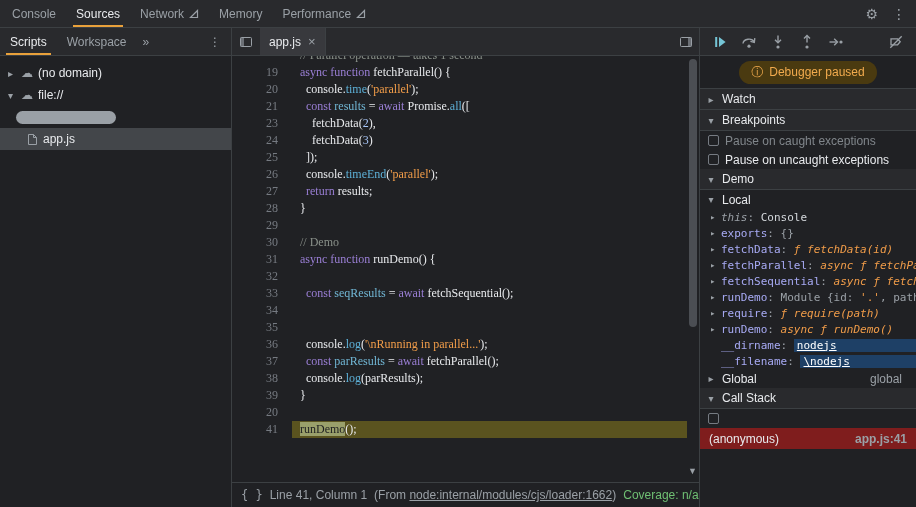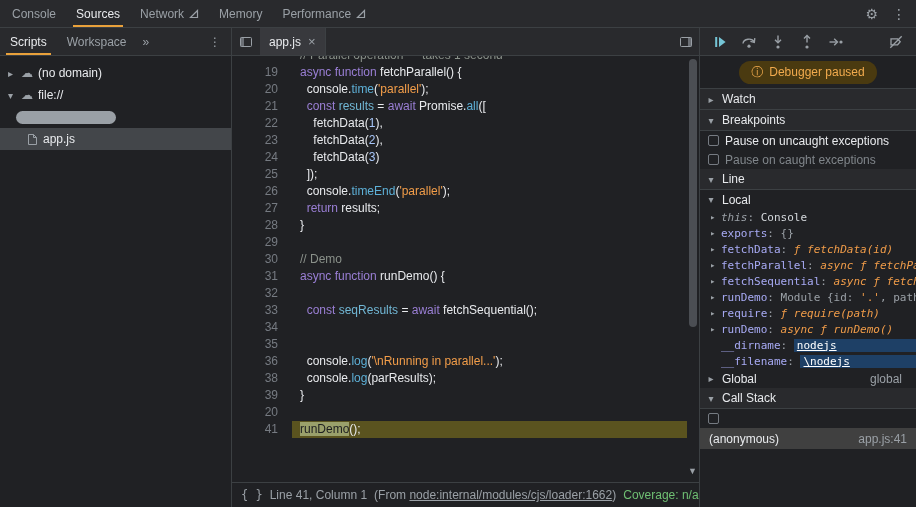--- a/index.html
+++ b/index.html
@@ -52,21 +52,21 @@
   .tabstrip { height:28px; flex:0 0 28px; background:var(--bg-toolbar);
             border-bottom:1px solid var(--border); display:flex; align-items:stretch; }
   .strip-btn { display:flex; align-items:center; padding:0 7px; color:var(--icon); }
   .etab { display:flex; align-items:center; gap:7px; padding:0 9px;
           background:var(--bg-tab-active); color:var(--text);
           border-right:1px solid var(--border); }
   .etab-close { color:var(--icon); font-size:13px; }
   .strip-right { margin-left:auto; display:flex; align-items:center; padding-right:6px; color:var(--icon); }
 
   .code-area { flex:1; position:relative; overflow:hidden;
-          font-family:Liberation Sans, sans-serif;
+          font-family:Liberation Serif, serif;
           font-size:12px; line-height:17px; }
   .code-lines { padding-right:12px; }
   .line { display:flex; white-space:pre; }
   .line.clip { margin-top:-9px; }
   .ln { flex:0 0 60px; width:60px; text-align:right; padding-right:14px; color:var(--line-number); }
   .lc { flex:1; padding-left:8px; color:var(--text); min-height:17px; }
   .line.exec .lc { background:var(--exec-bg); }
   .tk-kw  { color:var(--kw); }
   .tk-str { color:var(--str); }
   .tk-prop{ color:var(--prop); }
@@ -117,22 +117,22 @@
   .s-name { color:var(--scope-name); }
   .s-name.dim-i { color:var(--text-dim); font-style:italic; }
   .s-colon { color:var(--text-dim); }
   .sv-val { color:#d5d9dd; }
   .sv-dim { color:var(--text-dim); }
   .sv-fn  { color:var(--fn-val); font-style:italic; }
   .sv-str { color:var(--str); }
   .s-box  { flex:1; background:var(--sel-box); color:#ffffff; padding:0 3px; overflow:hidden;text-decoration:underline; }
   .global-val { margin-left:auto; padding-right:8px; color:var(--text-dim); }
   .frame-row { height:21px; display:flex; align-items:center; padding:0 9px;
-          background:#404040; }
-  .frame-loc { margin-left:auto; color:var(--text-dim); }
+          background:#7f1d1d; }
+  .frame-loc { margin-left:auto; color:var(--text-dim);font-weight:bold; }
   svg { display:block; }
 </style>
 </head>
 <body>
 
 <div class="app">
 
   <div class="topbar">
     <div class="topbar-tabs">
         <div class="top-tab">
@@ -225,35 +225,35 @@
           </svg>
         </div>
       </div>
 
       <div class="code-area">
         <div class="code-lines">
             <div class="line clip"><span class="ln"></span><span class="lc"><span class="tk-cmt">// Parallel operation — takes 1 second</span></span></div>
             <div class="line"><span class="ln">19</span><span class="lc"><span class="tk-kw">async </span><span class="tk-kw">function</span><span> fetchParallel() {</span></span></div>
             <div class="line"><span class="ln">20</span><span class="lc"><span>  console.</span><span class="tk-prop">time</span><span>(</span><span class="tk-str">'parallel'</span><span>);</span></span></div>
             <div class="line"><span class="ln">21</span><span class="lc"><span>  </span><span class="tk-kw">const </span><span class="tk-def">results</span><span> = </span><span class="tk-kw">await</span><span> Promise.</span><span class="tk-prop">all</span><span>([</span></span></div>
-            <div class="line"><span class="ln">22</span><span class="lc"><span>    fetchData(</span><span class="tk-num">1</span><span>),</span></span></div>
             <div class="line"><span class="ln">23</span><span class="lc"><span>    fetchData(</span><span class="tk-num">2</span><span>),</span></span></div>
             <div class="line"><span class="ln">24</span><span class="lc"><span>    fetchData(</span><span class="tk-num">3</span><span>)</span></span></div>
             <div class="line"><span class="ln">25</span><span class="lc"><span>  ]);</span></span></div>
             <div class="line"><span class="ln">26</span><span class="lc"><span>  console.</span><span class="tk-prop">timeEnd</span><span>(</span><span class="tk-str">'parallel'</span><span>);</span></span></div>
             <div class="line"><span class="ln">27</span><span class="lc"><span>  </span><span class="tk-kw">return</span><span> results;</span></span></div>
             <div class="line"><span class="ln">28</span><span class="lc"><span>}</span></span></div>
             <div class="line"><span class="ln">29</span><span class="lc"></span></div>
             <div class="line"><span class="ln">30</span><span class="lc"><span class="tk-cmt">// Demo</span></span></div>
             <div class="line"><span class="ln">31</span><span class="lc"><span class="tk-kw">async </span><span class="tk-kw">function</span><span> runDemo() {</span></span></div>
             <div class="line"><span class="ln">32</span></div>
             <div class="line"><span class="ln">33</span><span class="lc"><span>  </span><span class="tk-kw">const </span><span class="tk-def">seqResults</span><span> = </span><span class="tk-kw">await</span><span> fetchSequential();</span></span></div>
             <div class="line"><span class="ln">34</span></div>
             <div class="line"><span class="ln">35</span><span class="lc"></span></div>
             <div class="line"><span class="ln">36</span><span class="lc"><span>  console.</span><span class="tk-prop">log</span><span>(</span><span class="tk-str">'\nRunning in parallel...'</span><span>);</span></span></div>
+            <div class="line"><span class="ln">37</span><span class="lc"><span>  </span><span class="tk-kw">const </span><span class="tk-def">parResults</span><span> = </span><span class="tk-kw">await</span><span> fetchParallel();</span></span></div>
             <div class="line"><span class="ln">38</span><span class="lc"><span>  console.</span><span class="tk-prop">log</span><span>(parResults);</span></span></div>
             <div class="line"><span class="ln">39</span><span class="lc"><span>}</span></span></div>
             <div class="line"><span class="ln">20</span><span class="lc"></span></div>
             <div class="line exec"><span class="ln">41</span><span class="lc"><span class="tk-exec-token">runDemo</span><span>();</span></span></div>
           </div>
         <div class="vscroll">
           <div class="thumb"></div>
           <div class="down">▼</div>
         </div>
       </div>
@@ -321,32 +321,32 @@
 
       <div class="sect-h">
         <span class="sect-tri">▸</span>
         <span>Watch</span>
       </div>
 
       <div class="sect-h">
         <span class="sect-tri">▾</span>
         <span>Breakpoints</span>
       </div>
+      <div class="pane-row dim">
+        <span class="cb"></span>
+        <span>Pause on caught exceptions</span>
+      </div>
       <div class="pane-row">
         <span class="cb"></span>
         <span>Pause on uncaught exceptions</span>
       </div>
-      <div class="pane-row dim">
-        <span class="cb"></span>
-        <span>Pause on caught exceptions</span>
-      </div>
 
       <div class="sect-h">
         <span class="sect-tri">▾</span>
-        <span>Line</span>
+        <span>Demo</span>
       </div>
       <div class="scope-sub">
         <span class="sect-tri">▾</span>
         <span>Local</span>
       </div>
       <div class="scope-rows">
           <div class="scope-row"><span class="s-tri">▸</span><span class="s-name dim-i">this</span><span class="s-colon">: </span><span class="sv-val">Console</span></div>
           <div class="scope-row"><span class="s-tri">▸</span><span class="s-name">exports</span><span class="s-colon">: </span><span class="sv-dim">{}</span></div>
           <div class="scope-row"><span class="s-tri">▸</span><span class="s-name">fetchData</span><span class="s-colon">: </span><span class="sv-fn">ƒ fetchData(id)</span></div>
           <div class="scope-row"><span class="s-tri">▸</span><span class="s-name">fetchParallel</span><span class="s-colon">: </span><span class="sv-fn">async ƒ fetchParallel()</span></div>

